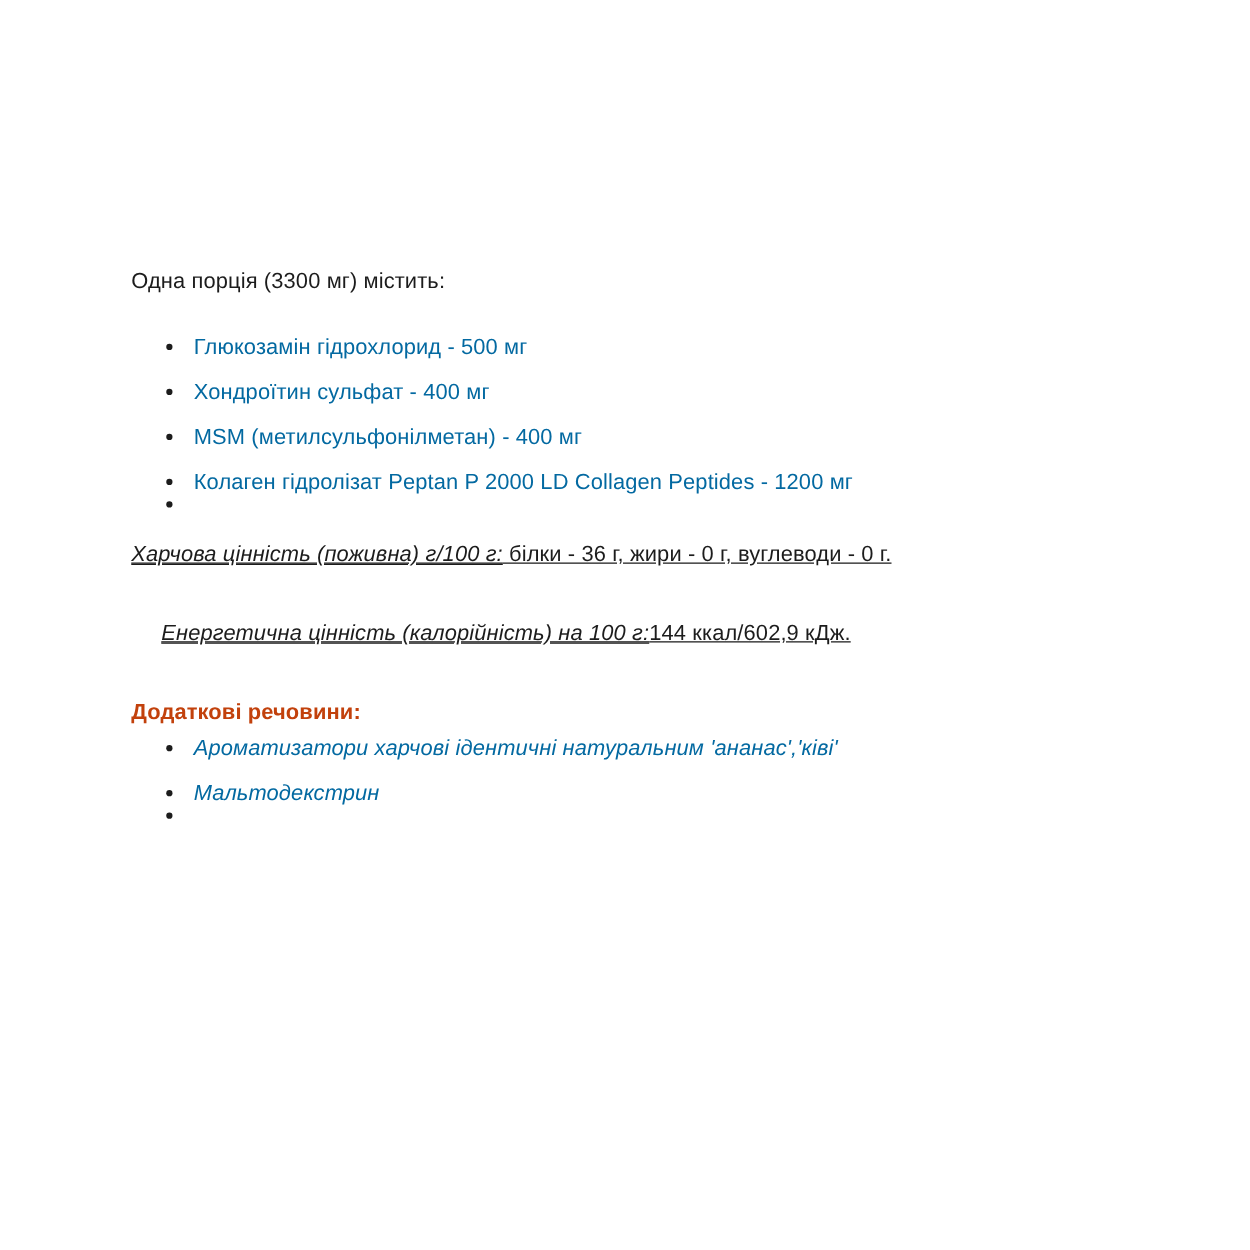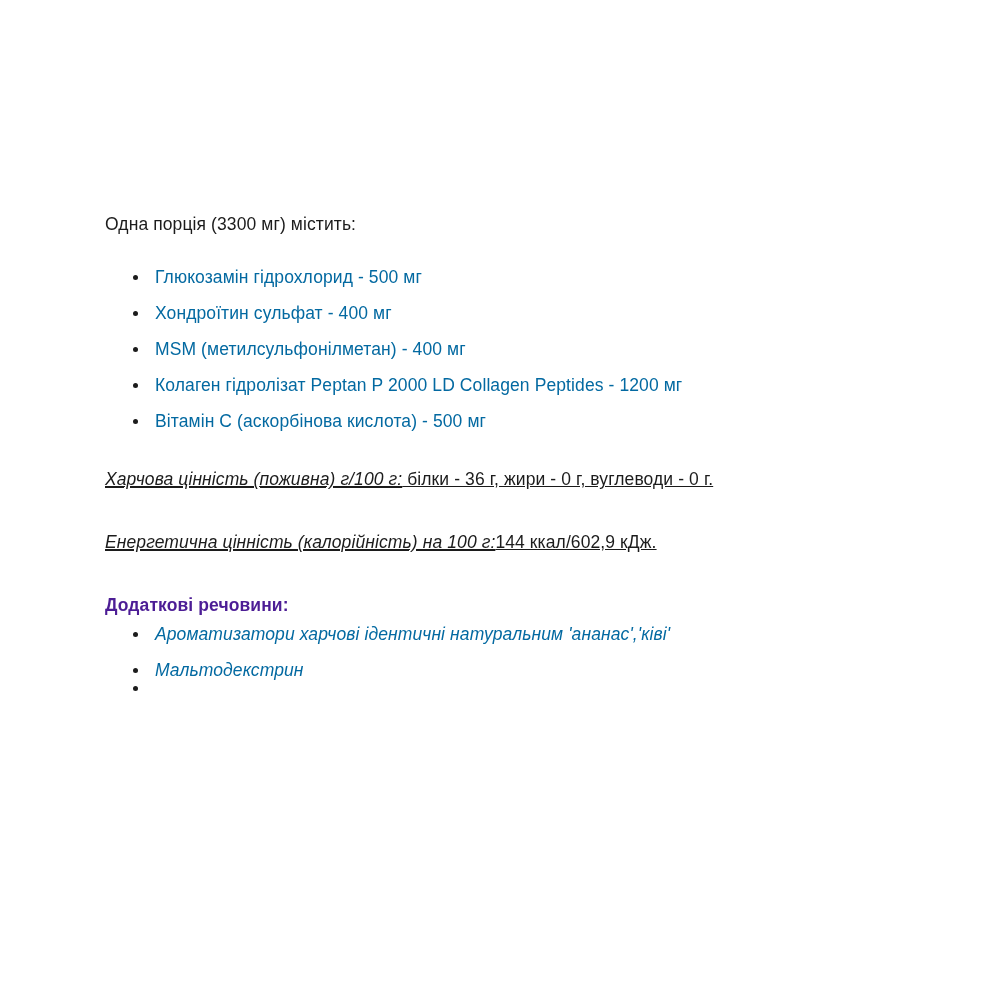--- a/index.html
+++ b/index.html
@@ -57,30 +57,31 @@
   }
   .nutrition-block {
     margin-top: 28px;
     text-decoration: underline;
   }
   .nutrition-line {
     margin-bottom: 0;
   }
   .nutrition-line + .nutrition-line {
     margin-top: 37px;
+    margin-left: 24px;
   }
   .lbl {
     font-style: italic;
     text-decoration: underline;
     text-underline-offset: 2px;
   }
   .heading {
     font-size: 17.5px;
     font-weight: bold;
-    color: #4c1d95;
+    color: #c2410c;
     margin: 0;
     padding-top: 40px;
     letter-spacing: 0.1px;
   }
   .extras-list {
     margin-top: 22px;
     font-style: italic;
   }
 </style>
 </head>
@@ -102,21 +103,20 @@
     <li>
       <span class="dot"></span>
       <span>MSM (метилсульфонілметан) - 400 мг</span>
     </li>
     <li>
       <span class="dot"></span>
       <span>Колаген гідролізат Peptan P 2000 LD Collagen Peptides - 1200 мг</span>
     </li>
     <li>
       <span class="dot"></span>
-      <span>Вітамін C (аскорбінова кислота) - 500 мг</span>
     </li>
   </ul>
 
   <div class="nutrition-block">
     <p class="para nutrition-line"><span class="lbl">Харчова цінність (поживна) г/100 г:</span><span> білки - 36 г, жири - 0 г, вуглеводи - 0 г.</span></p>
     <p class="para nutrition-line"><span class="lbl">Енергетична цінність (калорійність) на 100 г:</span><span>144 ккал/602,9 кДж.</span></p>
   </div>
 
   <p class="heading">Додаткові речовини:</p>
 

